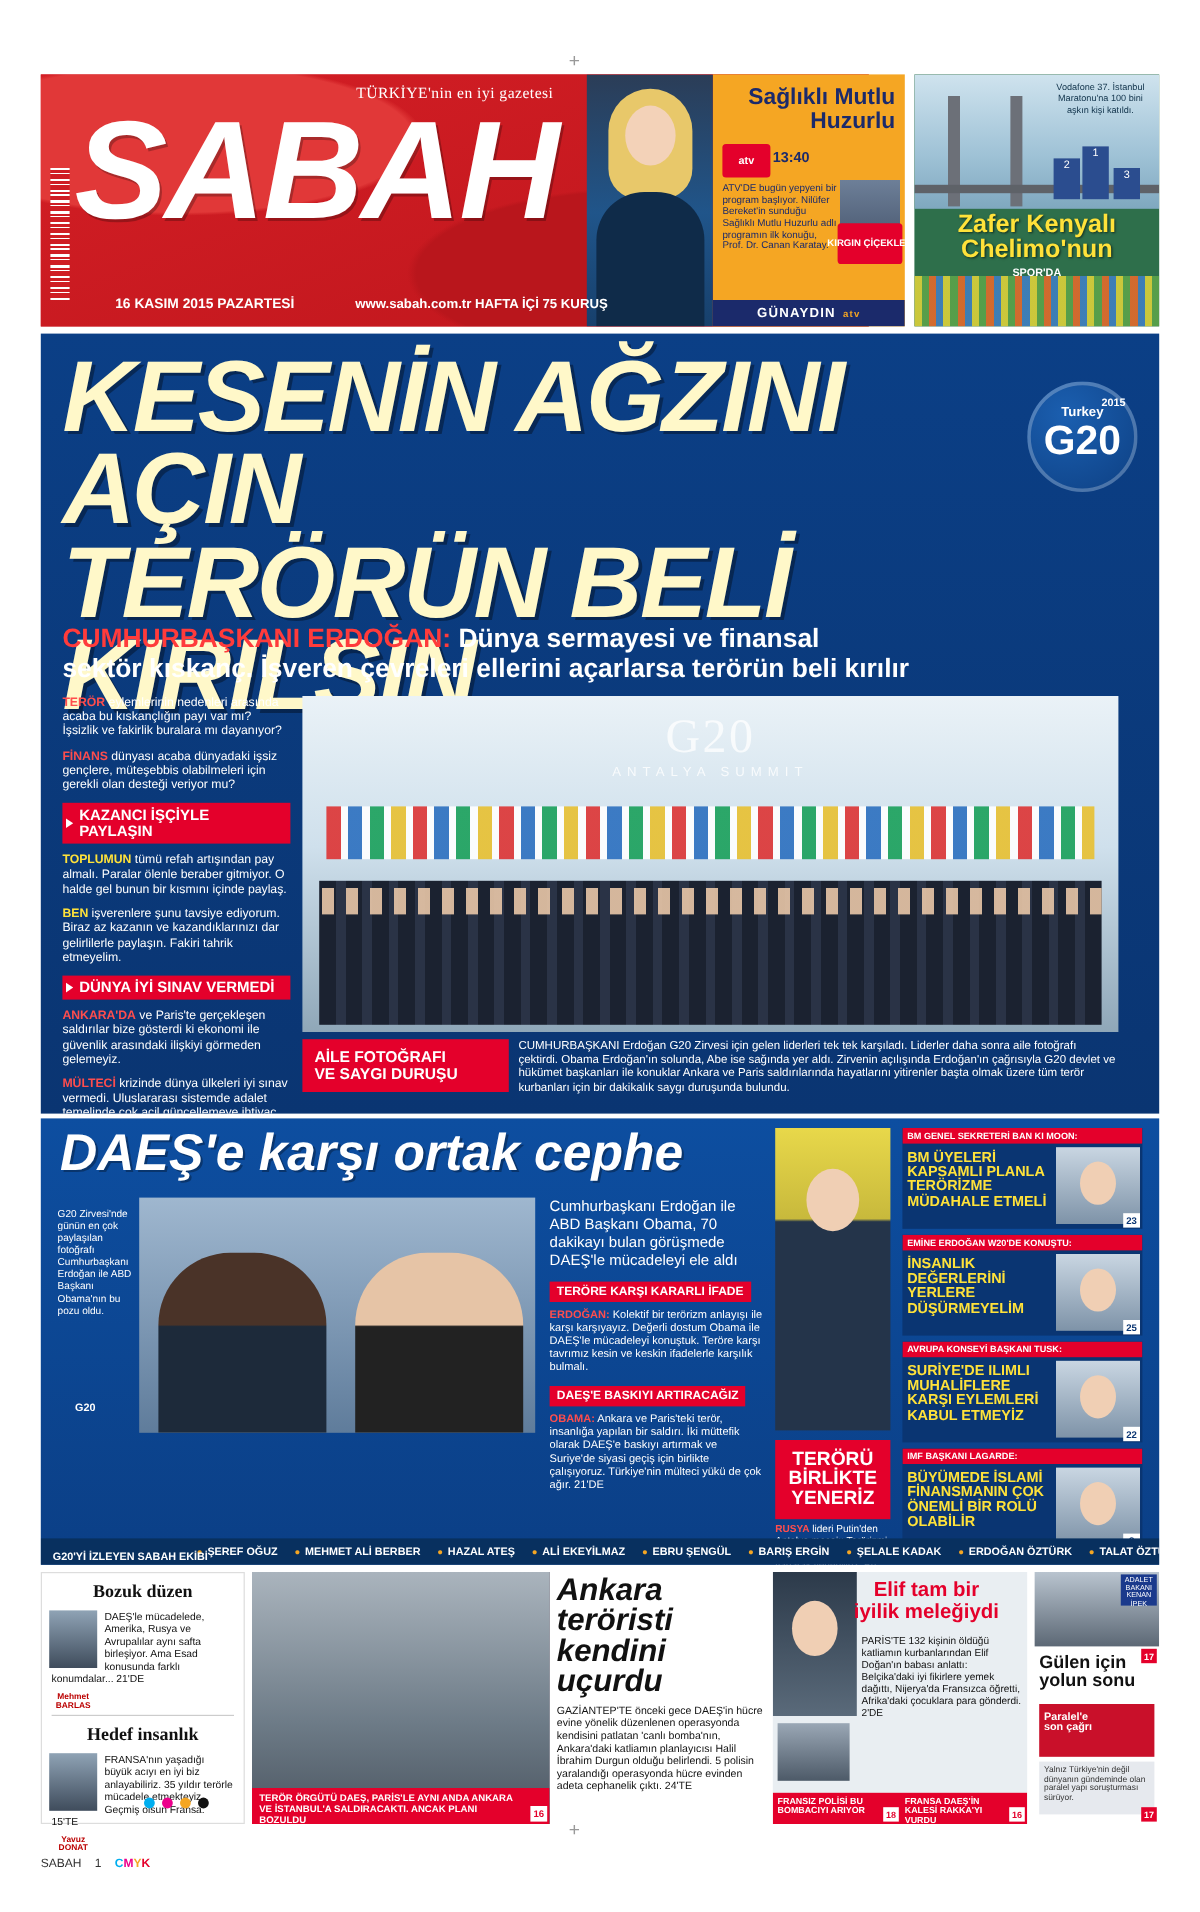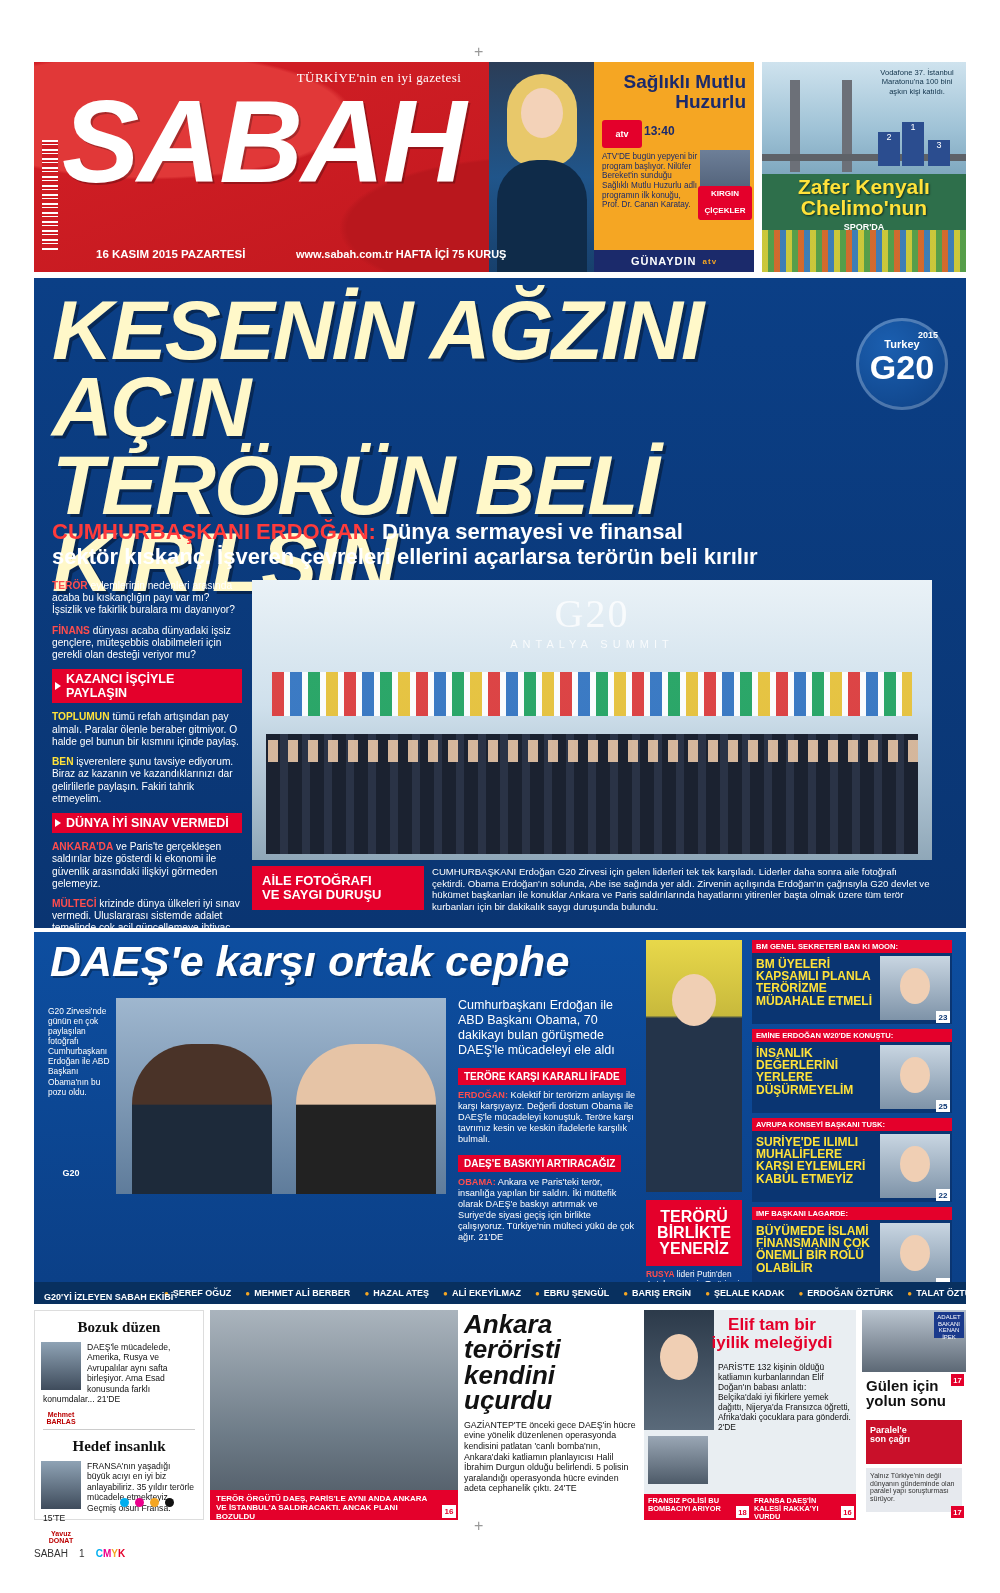--- a/index.html
+++ b/index.html
@@ -97,21 +97,21 @@
   .atv-text {
     position:absolute; left:8px; top:90px; width:96px; font-size:8.2px; line-height:1.18; color:#1b2a6b;
   }
   .atv-photo {
     position:absolute; left:106px; top:88px; width:50px; height:70px;
     background:linear-gradient(180deg,#6d7f98,#3e4c63);
   }
   .kirgin {
     position:absolute; left:104px; top:124px; width:54px; height:34px;
     background:#e4002b; color:#fff; font-size:8px; font-weight:bold; line-height:1.1;
-    display:flex; align-items:center; justify-content:center; text-align:center; border-radius:3px;flex-direction:column;
+    display:flex; align-items:center; justify-content:center; text-align:center; border-radius:3px;
   }
   .gunaydin {
     position:absolute; left:0; bottom:0; width:160px; height:22px;
     background:#1b2a6b; color:#fff; font-size:11px; font-weight:bold;
     display:flex; align-items:center; justify-content:center; letter-spacing:1px;
   }
   .gunaydin .t2 { color:#f5a623; font-size:8px; margin-left:6px; }
 
   
   .sport-box {

